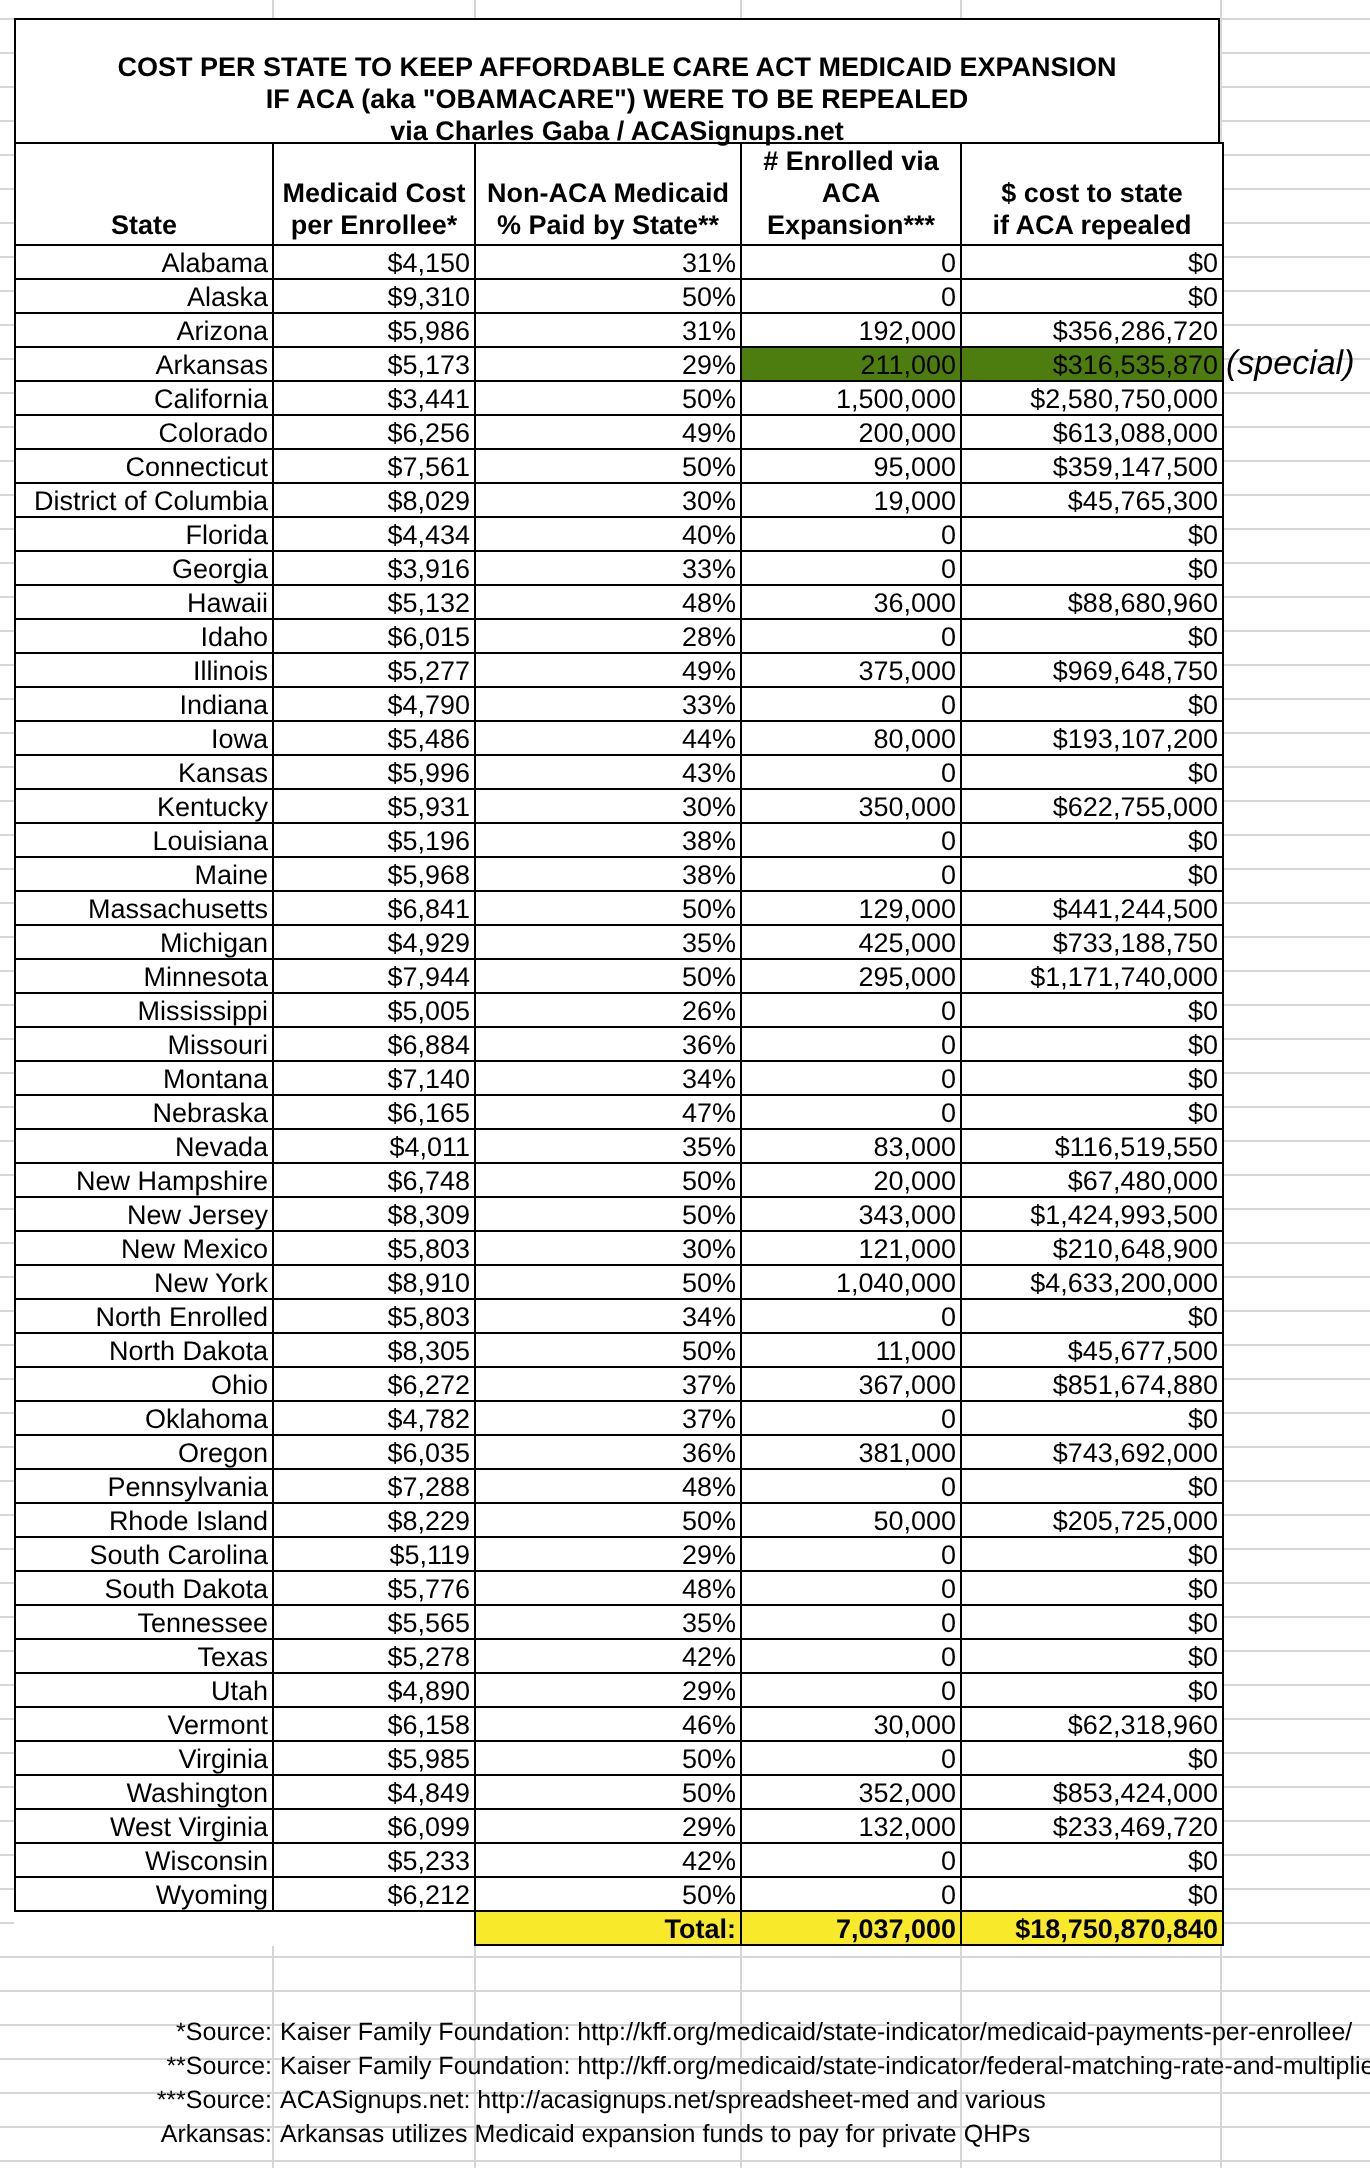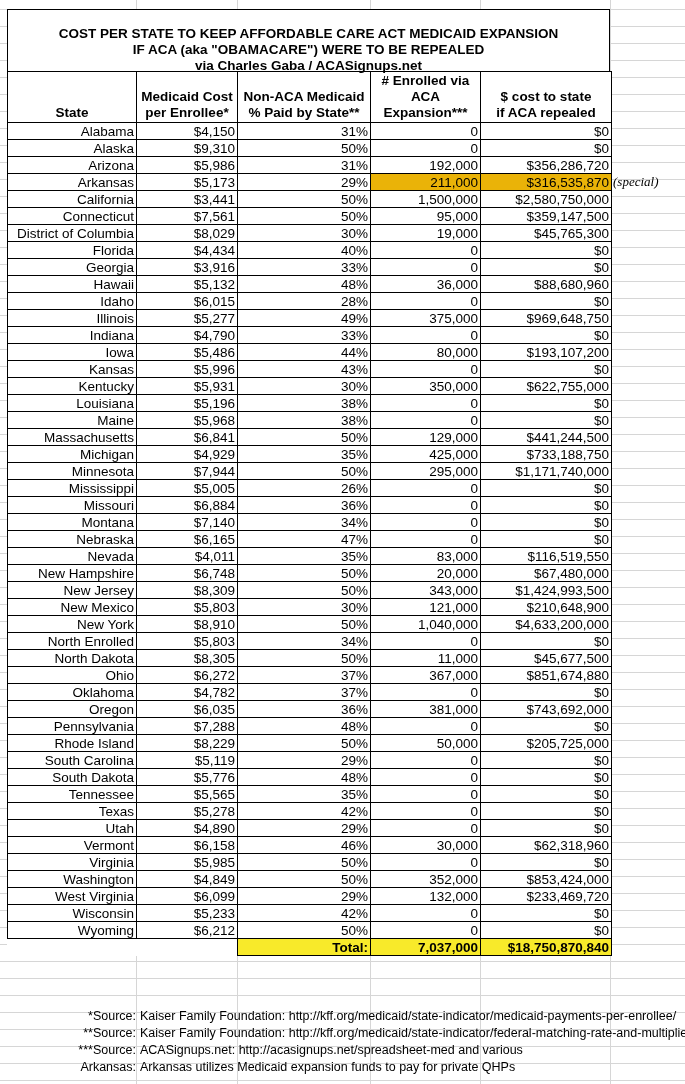--- a/index.html
+++ b/index.html
@@ -39,26 +39,26 @@
     border:1px solid #000; font-weight:bold; font-size:13.5px;
     line-height:16px; padding:1px 2px; vertical-align:bottom; height:31px;
   }
   table.data th.state-h { text-align:center; }
   table.data td {
     border-left:1px solid #000; border-right:1px solid #000;
     border-bottom:1px solid #000;
     height:16px; line-height:15px; padding:0 2px; text-align:right;
     white-space:nowrap; overflow:visible;
   }
-  td.hl { background:#eab308; }
+  td.hl { background:#4d7c0f; }
   tr.total td { font-weight:bold; }
   tr.total td.blank { border:none; background:transparent; }
   tr.total td.yellow { background:#f8ea2a; border:1px solid #000;margin-left:20px; }
   .special {
-    position:absolute; font-style:italic; font-size:13px;font-family:Liberation Serif, serif;
+    position:absolute; font-style:italic; font-size:17px;
   }
   .footnotes {
     position:absolute; left:0; top:1008px; width:685px; font-size:12.5px;
   }
   .fn-row { position:relative; height:17px; line-height:17px; }
   .fn-label { position:absolute; right:549px; text-align:right; white-space:nowrap; }
   .fn-text { position:absolute; left:140px; white-space:nowrap; }
 </style>
 </head>
 <body>
@@ -135,20 +135,27 @@
           <td class="hl" style="position: relative;">$316,535,870</td>
         </tr>
         <tr>
           <td>California</td>
           <td>$3,441</td>
           <td>50%</td>
           <td>1,500,000</td>
           <td>$2,580,750,000</td>
         </tr>
         <tr>
+          <td>Colorado</td>
+          <td>$6,256</td>
+          <td>49%</td>
+          <td>200,000</td>
+          <td>$613,088,000</td>
+        </tr>
+        <tr>
           <td>Connecticut</td>
           <td>$7,561</td>
           <td>50%</td>
           <td>95,000</td>
           <td>$359,147,500</td>
         </tr>
         <tr>
           <td>District of Columbia</td>
           <td>$8,029</td>
           <td>30%</td>

